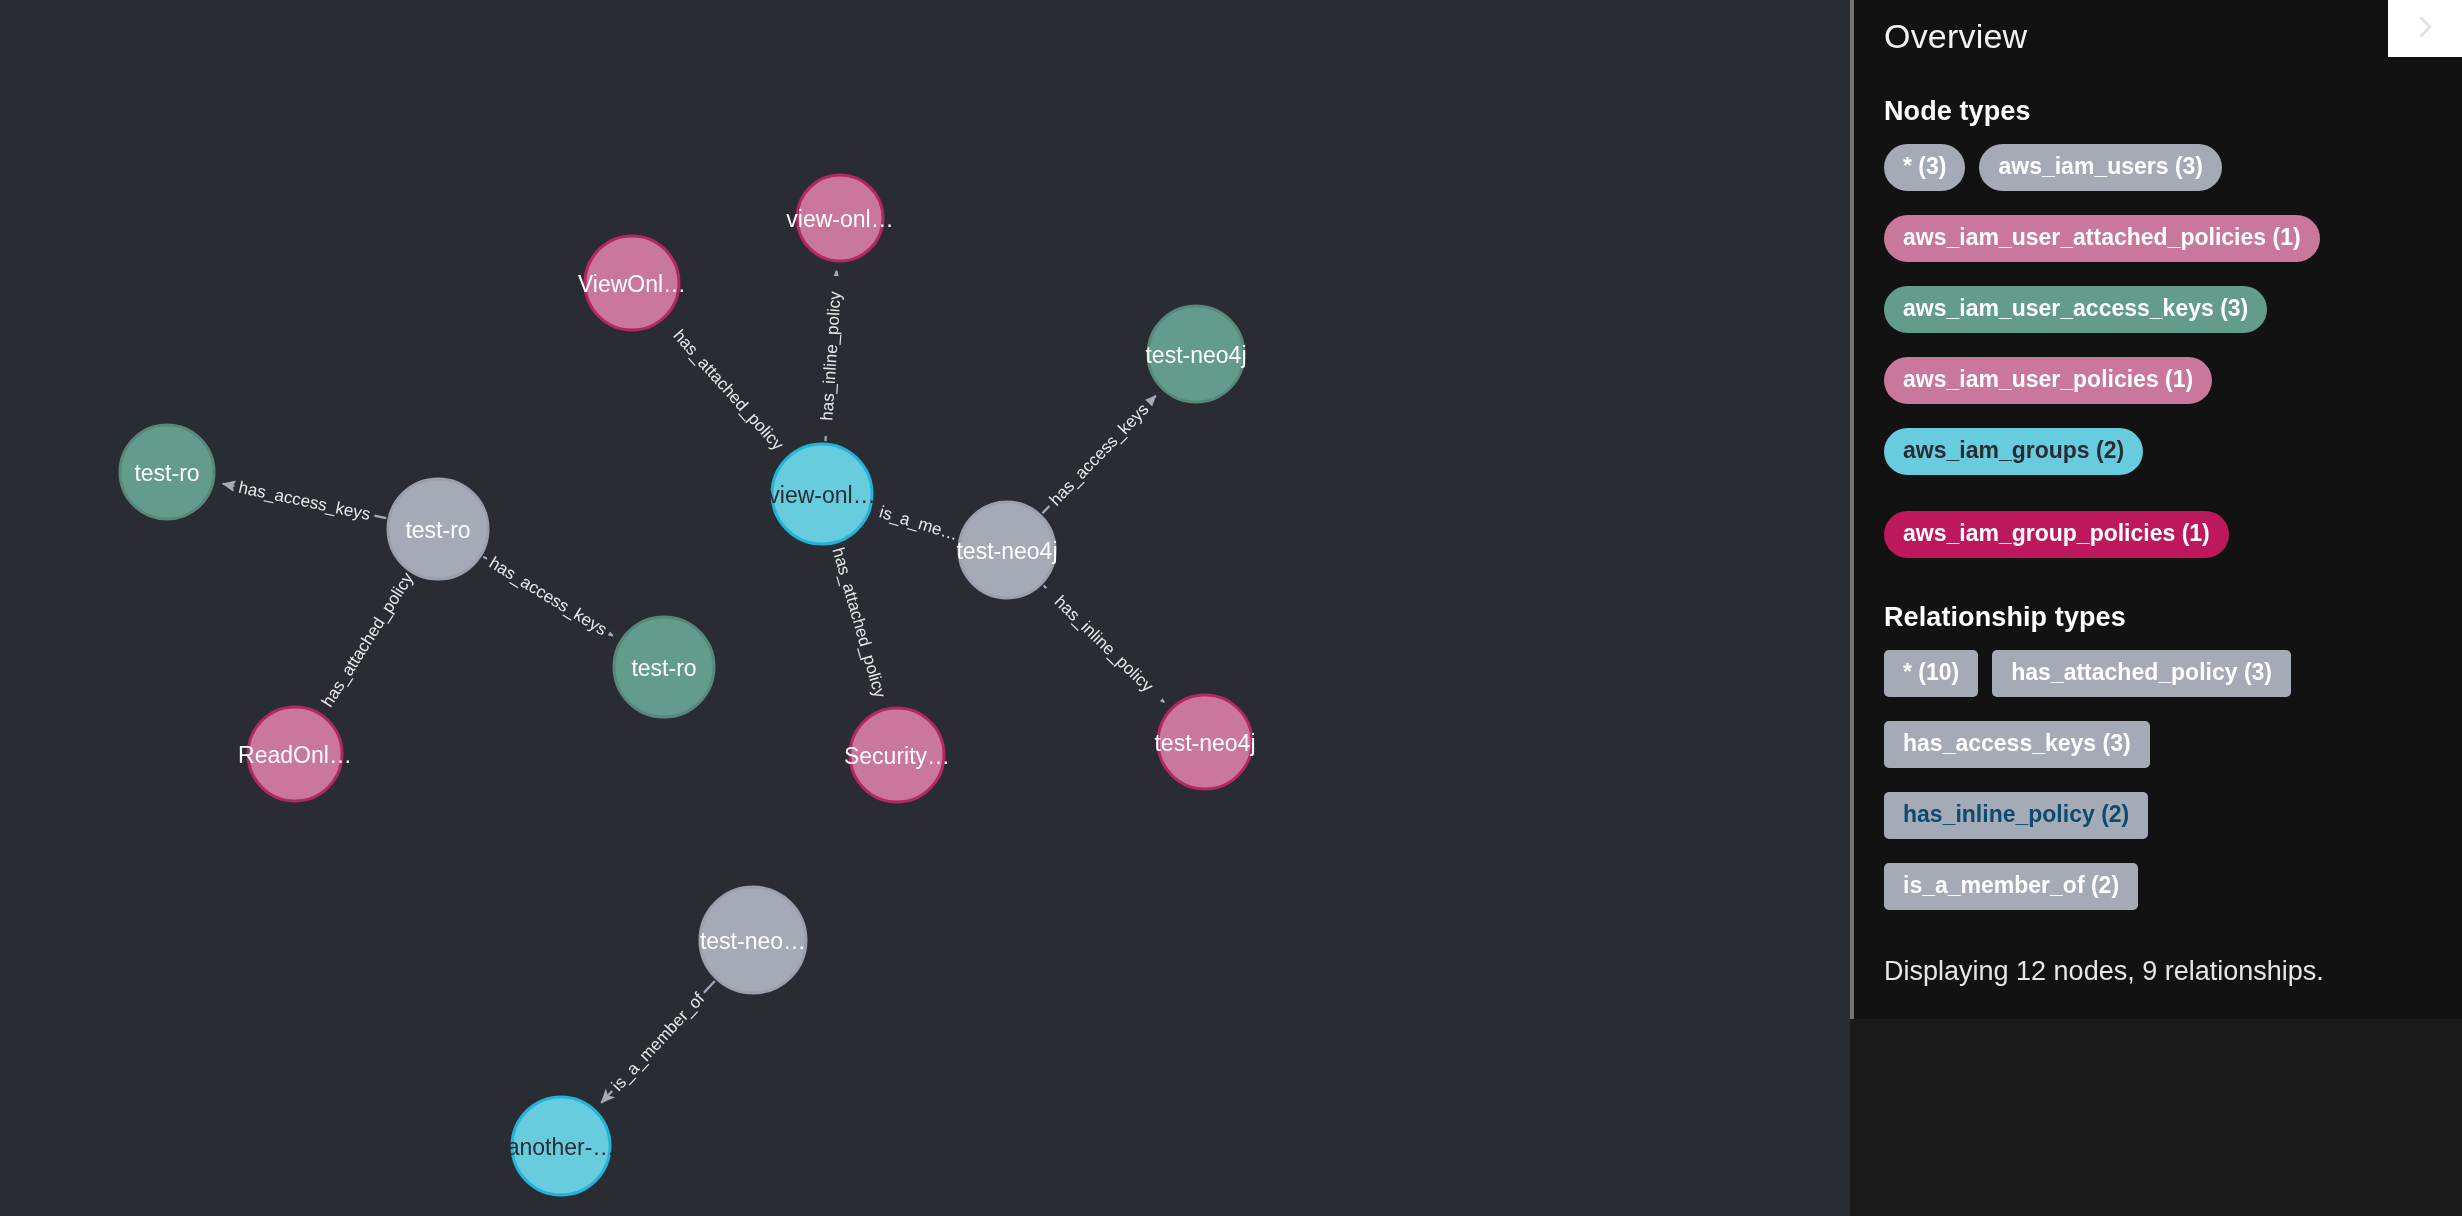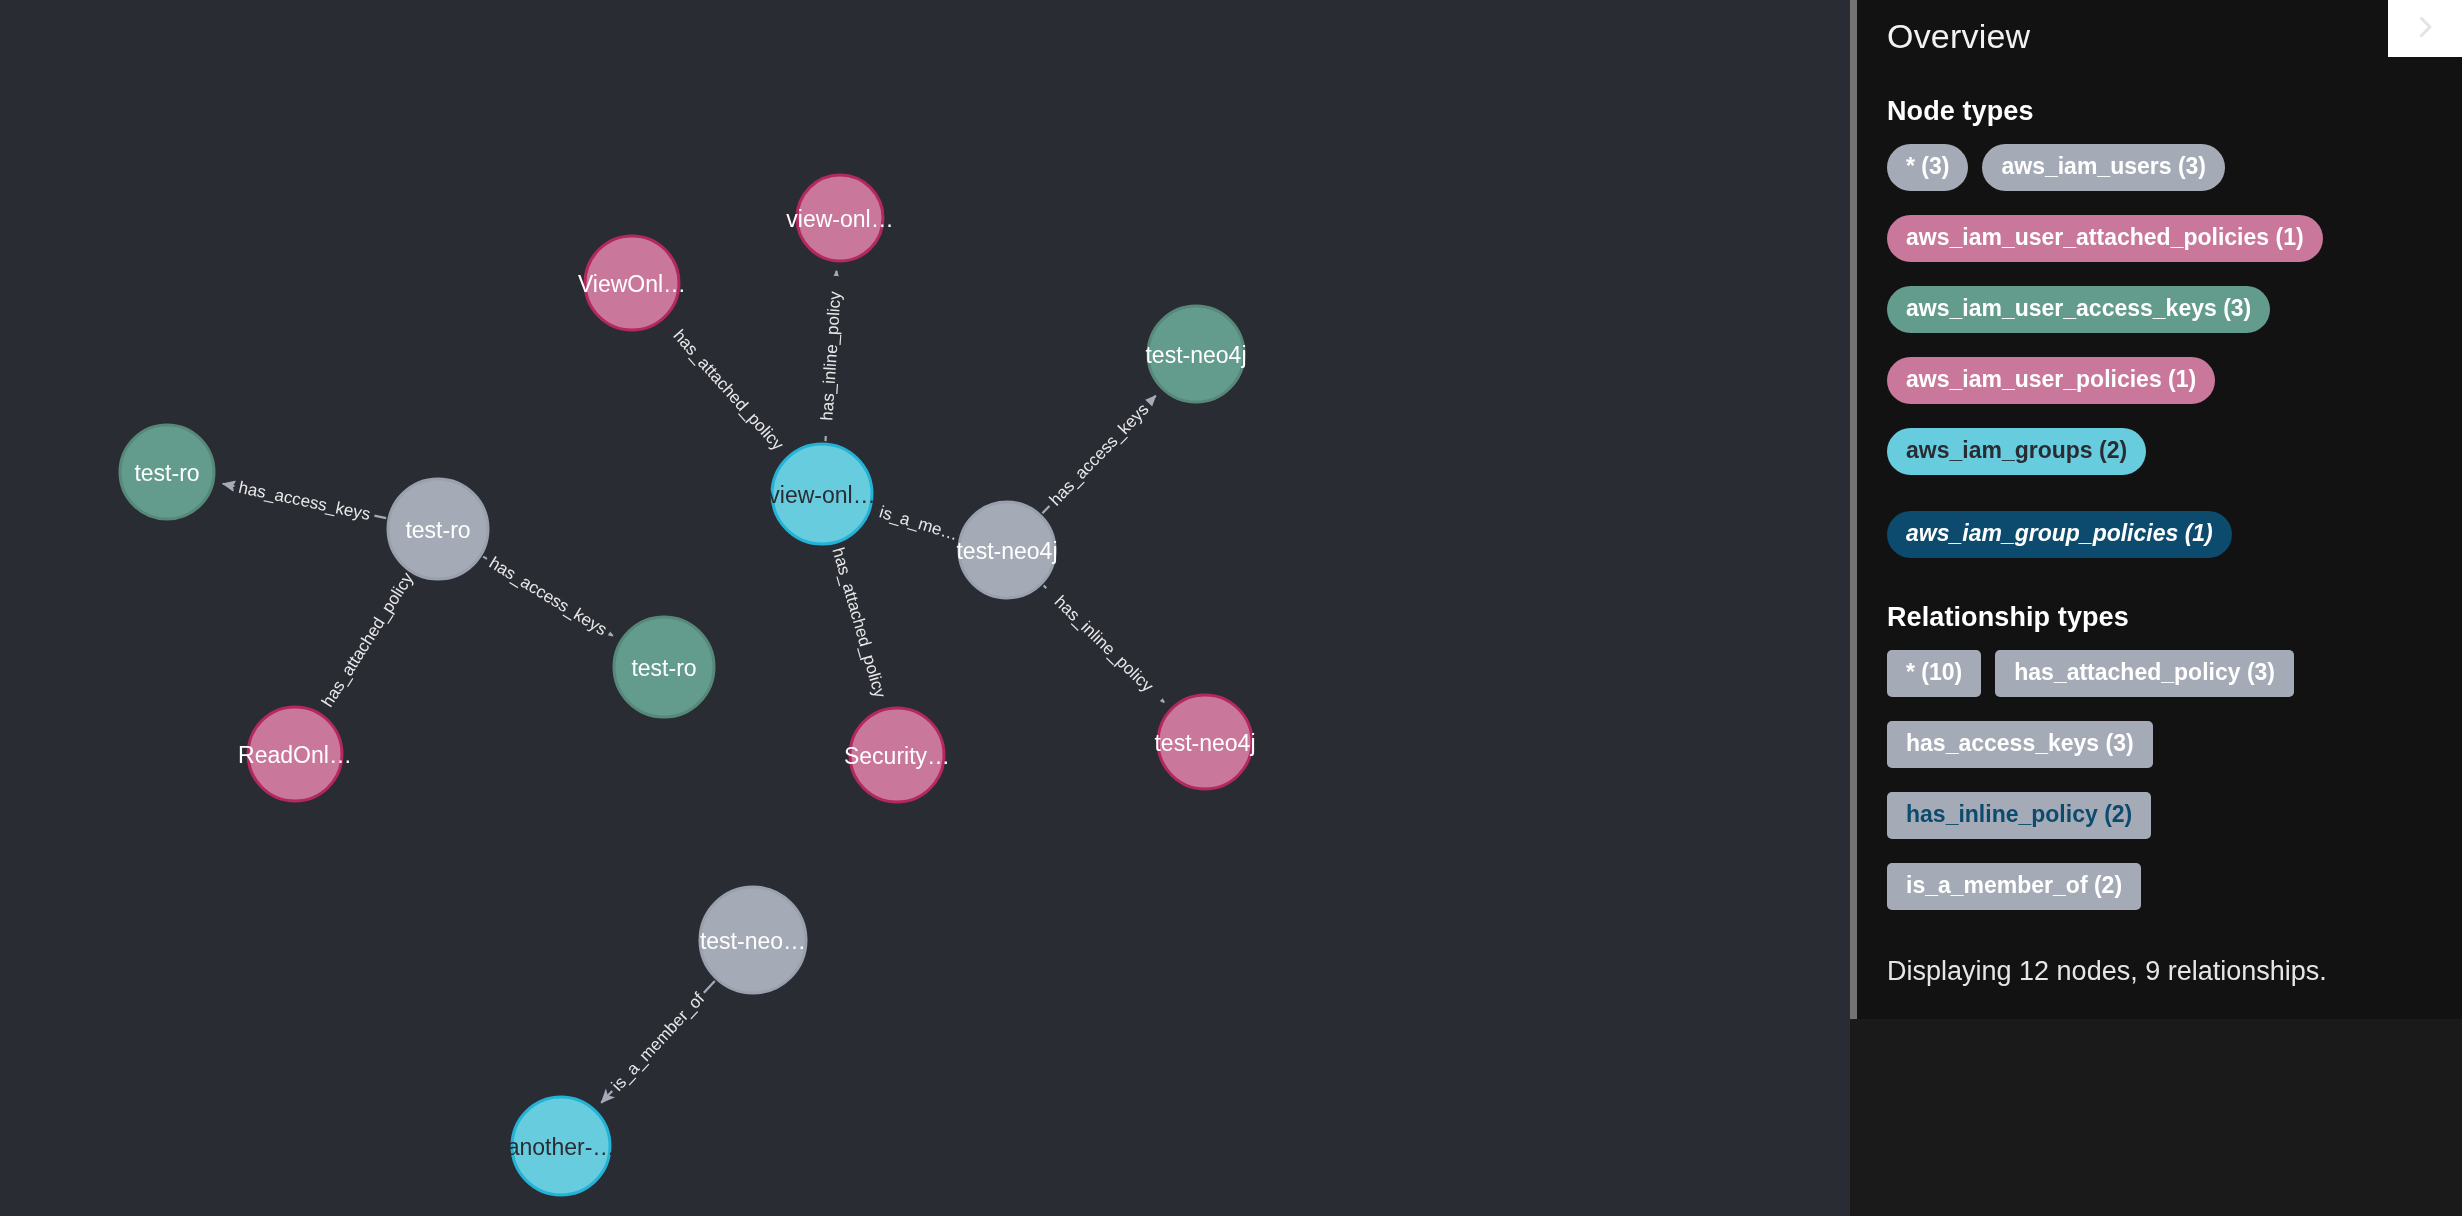--- a/index.html
+++ b/index.html
@@ -55,21 +55,21 @@
 
   
   #sidebar {
     position: relative;
     width: 612px;
     height: 1019px;
     background: #121212;
     flex: 0 0 612px;
     box-sizing: border-box;
     padding: 0 0 0 30px;
-    border-left: 7px solid #737373;
+    border-left: 4px solid #737373;
   }
 
   #panel-title {
     color: #f2f2f2;
     font-size: 34px;
     font-weight: 400;
     margin: 0;
     padding-top: 17px;
     letter-spacing: 0.2px;
   }
@@ -254,21 +254,21 @@
         <div style="flex-basis: 100%; height: 0px;"></div>
         <button class="pill node-pill" style="background: rgb(201, 120, 155); color: rgb(255, 255, 255);">aws_iam_user_attached_policies (1)</button>
         <div style="flex-basis: 100%; height: 0px;"></div>
         <button class="pill node-pill" style="background: rgb(99, 156, 141); color: rgb(255, 255, 255);">aws_iam_user_access_keys (3)</button>
         <div style="flex-basis: 100%; height: 0px;"></div>
         <button class="pill node-pill" style="background: rgb(201, 120, 155); color: rgb(255, 255, 255);">aws_iam_user_policies (1)</button>
         <div style="flex-basis: 100%; height: 0px;"></div>
         <button class="pill node-pill" style="background: rgb(104, 204, 223); color: rgb(42, 44, 52);">aws_iam_groups (2)</button>
         <div style="flex-basis: 100%; height: 0px;"></div>
         <div style="flex-basis: 100%; height: 0px;"></div>
-        <button class="pill node-pill" style="background: #0c4a6e; color: rgb(255, 255, 255); font-style: italic;">aws_iam_group_policies (1)</button>
+        <button class="pill node-pill" style="background: #be185d; color: rgb(255, 255, 255);">aws_iam_group_policies (1)</button>
       </div>
 
     <h2 id="rel-types-heading" class="section-heading">Relationship types</h2>
     <div id="rel-types-group" class="pill-group">
         <button class="pill rel-pill" style="background: rgb(165, 171, 182); color: rgb(255, 255, 255);">* (10)</button>
         <button class="pill rel-pill" style="background: rgb(165, 171, 182); color: rgb(255, 255, 255);">has_attached_policy (3)</button>
         <div style="flex-basis: 100%; height: 0px;"></div>
         <button class="pill rel-pill" style="background: rgb(165, 171, 182); color: rgb(255, 255, 255);">has_access_keys (3)</button>
         <div style="flex-basis: 100%; height: 0px;"></div>
         <button class="pill rel-pill" style="background: rgb(165, 171, 182); color: #0c4a6e;">has_inline_policy (2)</button>

